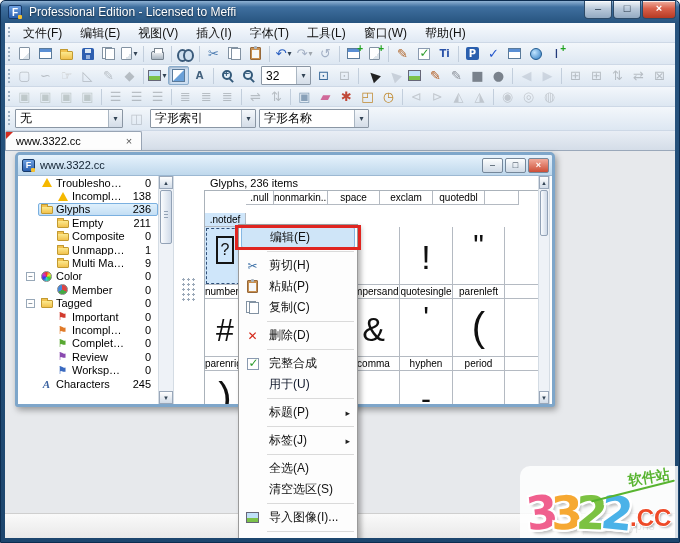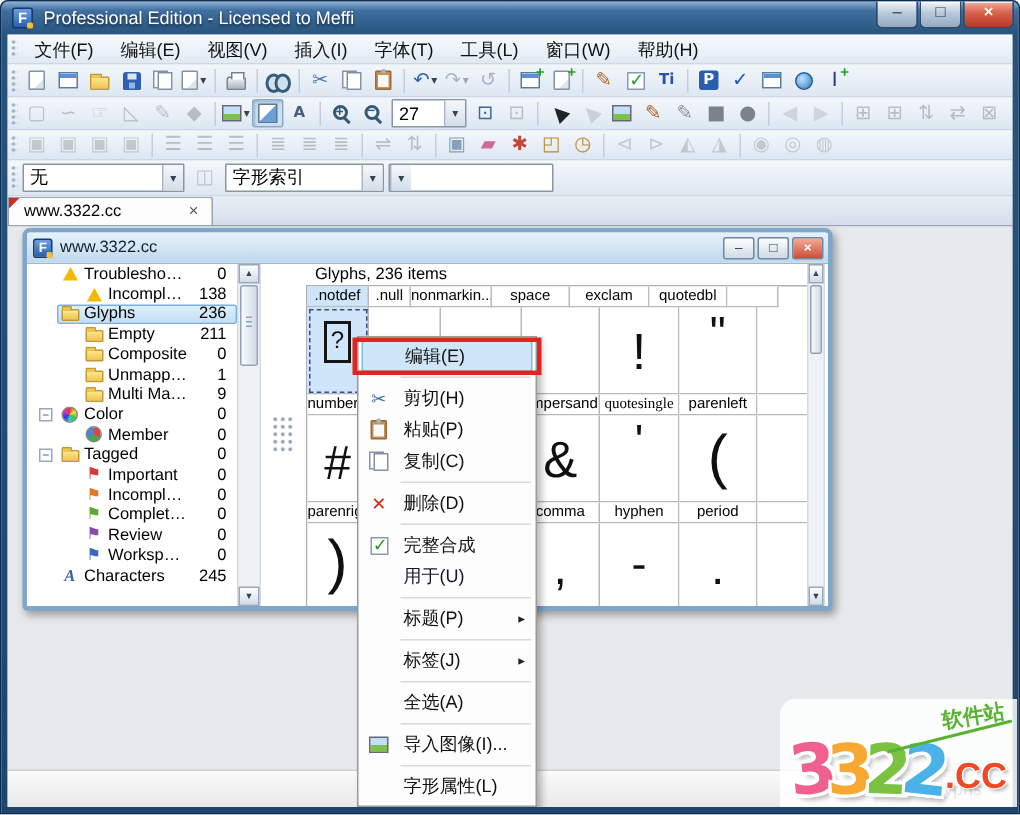--- a/index.html
+++ b/index.html
@@ -76,21 +76,21 @@
   
   .gridarea{width:334px;flex:none;overflow:hidden;}
   .gcaption{height:14px;font-size:11px;color:#000;padding:1px 0 0 6px;}
   .gtable{border-top:1px solid #aab2ba;border-left:1px solid #aab2ba;width:334px;}
   .ghrow,.gcrow{display:flex;}
   .ghcell{height:14px;font-size:10px;line-height:13px;text-align:center;border-right:1px solid #b4bac2;border-bottom:1px solid #b4bac2;overflow:hidden;white-space:nowrap;color:#000;background:#fff;flex:none;}
   .gcell{height:58px;border-right:1px solid #b4bac2;border-bottom:1px solid #b4bac2;display:flex;justify-content:center;background:#fff;font-family:"Liberation Serif","DejaVu Serif",serif;color:#101010;flex:none;}
   .gcell.va-base{align-items:flex-end;padding-bottom:12px;}
   .gcell.va-top{align-items:flex-start;padding-top:5px;}
   .gcell.va-mid{align-items:center;}
-  .ghcell.sel{background:#cfe6fa;}
+  .ghcell.sel{background:#cfe6fa;margin-top:22px;}
   .gcell.sel{background:#cfe6fa;outline:1px dashed #30507a;outline-offset:-2px;}
   .qbox{width:18px;height:28px;border:2px solid #141414;display:flex;align-items:center;justify-content:center;font-size:16px;margin-bottom:8px;align-self:flex-end;}
   .gglyph{line-height:.85;}
   
   .ctxmenu{position:absolute;left:233px;top:73px;width:120px;background:#fdfdfd;border:1px solid #9a9a9a;box-shadow:3px 3px 5px rgba(0,0,0,.3);padding:2px 0;z-index:40;}
   .cmitem{position:relative;height:21px;display:flex;align-items:center;padding:0 10px 0 30px;font-size:12px;color:#111;white-space:nowrap;}
   .cmitem.hl{background:#cfe5f8;border:1px solid #86b8e4;border-radius:2px;margin:0 2px;padding-left:28px;}
   .cmitem.dis{color:#0f172a;}
   .cmicon{position:absolute;left:5px;width:17px;display:flex;align-items:center;justify-content:center;font-size:12px;}
   .cmsub{position:absolute;right:7px;font-size:9px;color:#222;}
@@ -286,21 +286,21 @@
           <span class="tglyph txt" style="color: rgb(68, 98, 126);">A</span>
         </div>
         <div class="tsep"></div>
         <div class="tbtn">
           <span class="ic-zoomin"></span>
         </div>
         <div class="tbtn">
           <span class="ic-zoomout"></span>
         </div>
         <div class="tcombo" style="width: 50px; margin: 0px 2px;">
-          <span class="val">27</span>
+          <span class="val">32</span>
           <span class="dbtn">▾</span>
         </div>
         <div class="tbtn">
           <span class="tglyph" style="color: rgb(58, 106, 154);">⊡</span>
         </div>
         <div class="tbtn dis">
           <span class="tglyph" style="color: rgb(106, 122, 136);">⊡</span>
         </div>
         <div class="tsep"></div>
         <div class="tbtn">
@@ -438,20 +438,21 @@
         <span class="dbtn">▾</span>
       </div>
       <div class="tbtn dis" style="margin:0 3px;">
         <span class="tglyph" style="color:#7a8aa0">◫</span>
       </div>
       <div class="tcombo" style="width:106px;">
         <span class="val">字形索引</span>
         <span class="dbtn">▾</span>
       </div>
       <div class="tcombo" style="width:110px;margin-left:3px;">
+        <span class="val">字形名称</span>
         <span class="dbtn">▾</span>
       </div>
     </div>
 
     <div class="tabbar">
       <div class="tab">
         <i class="corner"></i>
         <span class="lbl">www.3322.cc</span>
         <span class="tclose">×</span>
       </div>
@@ -648,21 +649,21 @@
                   <div class="gcell va-top" style="width: 52px;">
                     <span class="gglyph" style="font-size: 30px;">"</span>
                   </div>
                   <div class="gcell va-base" style="width: 34px;"></div>
                 </div>
                 <div class="ghrow">
                   <div class="ghcell" style="width: 41px;">numbersig...</div>
                   <div class="ghcell" style="width: 48px;"></div>
                   <div class="ghcell" style="width: 54px;"></div>
                   <div class="ghcell" style="width: 52px;">ampersand</div>
-                  <div class="ghcell" style="width: 53px; font-family: Liberation Serif, serif;">quotesingle</div>
+                  <div class="ghcell" style="width: 53px;">quotesingle</div>
                   <div class="ghcell" style="width: 52px;">parenleft</div>
                   <div class="ghcell" style="width: 34px;"></div>
                 </div>
                 <div class="gcrow">
                   <div class="gcell va-base" style="width: 41px;">
                     <span class="gglyph" style="font-size: 32px;">#</span>
                   </div>
                   <div class="gcell va-base" style="width: 48px;"></div>
                   <div class="gcell va-base" style="width: 54px;"></div>
                   <div class="gcell va-base" style="width: 52px;">
@@ -753,20 +754,23 @@
             <span class="cmsub">▸</span>
           </div>
           <div class="cmsep"></div>
           <div class="cmitem">
             <span class="cmlabel">标签(J)</span>
             <span class="cmsub">▸</span>
           </div>
           <div class="cmsep"></div>
           <div class="cmitem">
             <span class="cmlabel">全选(A)</span>
+          </div>
+          <div class="cmitem">
+            <span class="cmlabel">清空选区(S)</span>
           </div>
           <div class="cmsep"></div>
           <div class="cmitem">
             <span class="cmicon">
               <i class="ic-pic"></i>
             </span>
             <span class="cmlabel">导入图像(I)...</span>
           </div>
           <div class="cmsep"></div>
           <div class="cmitem">

